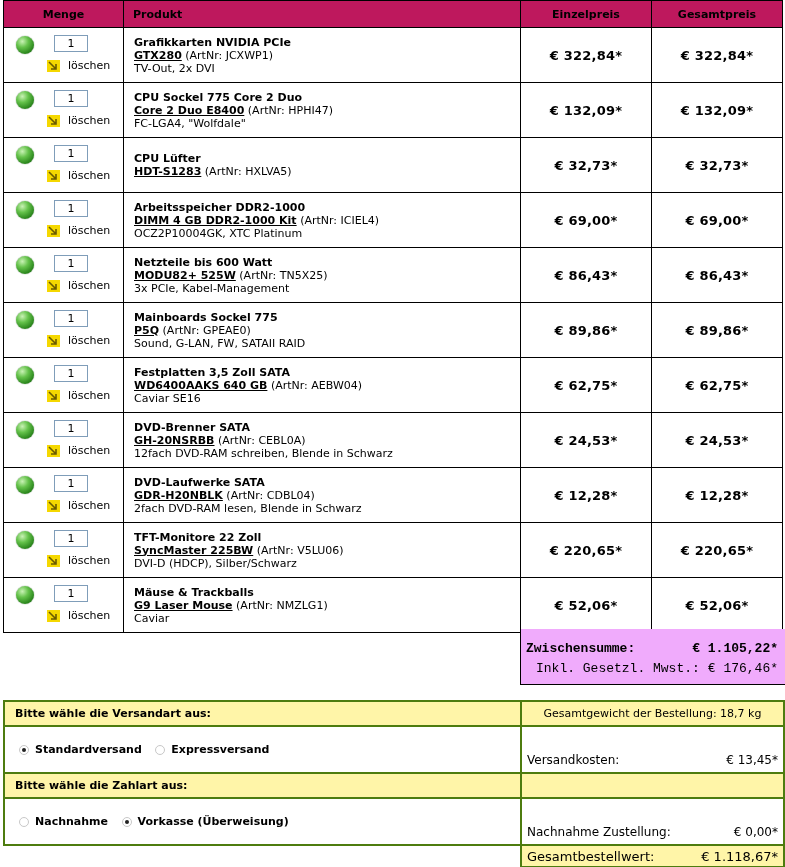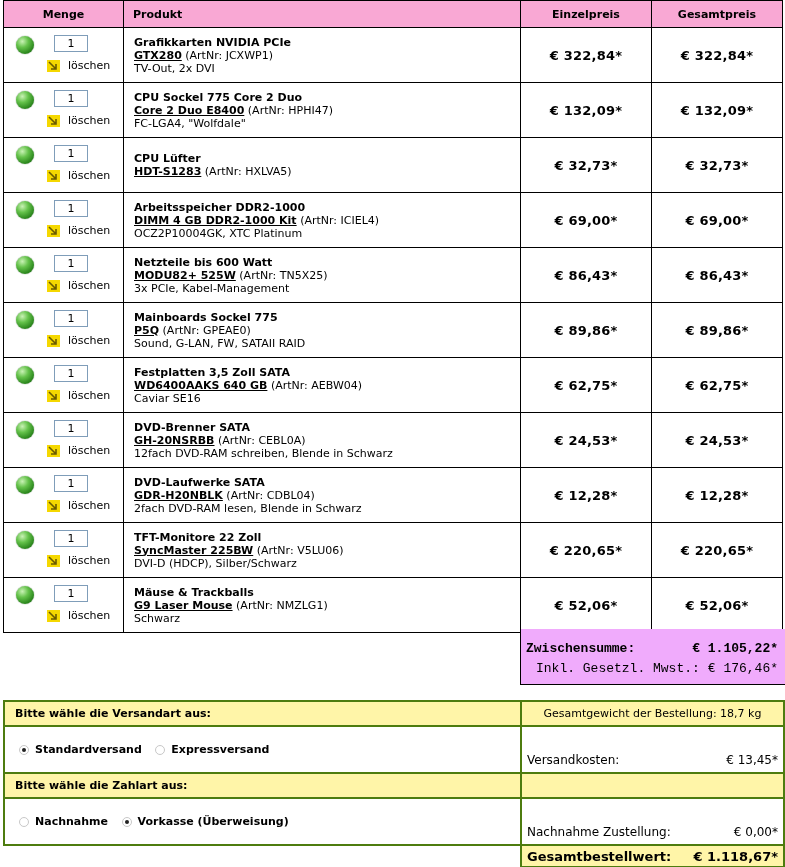--- a/index.html
+++ b/index.html
@@ -1,20 +1,20 @@
 <!DOCTYPE html>
 <html><head>
 <meta charset="utf-8">
 <style>
   html, body { margin:0; padding:0; background:#ffffff; }
   body { width:785px; height:867px; position:relative; overflow:hidden;
          font-family:"DejaVu Sans", sans-serif; font-size:11px; color:#000; }
   .cart { position:absolute; left:3px; top:0; border-collapse:collapse; table-layout:fixed; }
   .cart td, .cart th { border:1px solid #000; padding:0; vertical-align:middle; }
-  .cart th { background:#f9a8d4; height:26px; font-size:11px; font-weight:bold; }
+  .cart th { background:#be185d; height:26px; font-size:11px; font-weight:bold; }
   .cart tr.item td { height:54px; }
   .th-left { text-align:left; padding-left:9px !important; }
   .qty-cell { position:relative; }
   .led { position:absolute; left:12px; top:8px; width:18px; height:18px; border-radius:50%;
          background:radial-gradient(circle at 35% 30%, #c9f2b5 0%, #64c24a 35%, #2e8a1f 70%, #175c10 100%);
          box-shadow:0 0 1px #1a4a12; }
   .qty { position:absolute; left:50px; top:7px; width:34px; height:17px; border:1px solid #7f9db9;
          background:#fff; font-size:11px; text-align:center; padding:0; box-sizing:border-box;
          font-family:"DejaVu Sans", sans-serif; }
   .del-icon { position:absolute; left:43px; top:32px; width:13px; height:12px; }
@@ -33,21 +33,21 @@
   .ship td { border:2px solid #4d7c0f; padding:0; font-size:11px; }
   .yhead { background:#fff5a8; height:23px; font-weight:bold; padding-left:10px !important; }
   .radio-row { height:47px; }
   .radio { display:inline-block; width:10px; height:10px; border-radius:50%; border:1px solid #c8c8c8;
            background:#fff; vertical-align:middle; position:relative; margin-right:6px; box-sizing:border-box; }
   .radio.on::after { content:""; position:absolute; left:2px; top:2px; width:4px; height:4px; border-radius:50%; background:#222; }
   .opt { font-weight:bold; margin-right:10px; }
   .rc { position:relative; }
   .rc .lab { position:absolute; left:5px; bottom:5px; font-size:12px; }
   .rc .v { position:absolute; right:5px; bottom:5px; font-size:12px; }
-  .total td { height:20px; background:#fff5a8; font-weight:bold; font-size:13px; position:relative;margin-top:20px; }
+  .total td { height:20px; background:#fff5a8; font-weight:normal; font-size:13px; position:relative;margin-top:20px; }
 </style>
 </head>
 <body>
 
 <table class="cart">
   <colgroup>
       <col style="width:120px">
       <col style="width:397px">
       <col style="width:131px">
       <col style="width:131px">
@@ -257,21 +257,21 @@
       <input class="qty" type="text" value="1" style="">
       <svg class="del-icon" viewBox="0 0 13 12">
         <rect x="0" y="0" width="13" height="12" fill="#f5d800"></rect>
         <path d="M2 2 L9 9 M9 4 L9 9 L4 9" stroke="#6a5a00" stroke-width="1.6" fill="none"></path>
       </svg>
       <span class="del-label">löschen</span>
     </td>
     <td class="prod">
       <div class="cat">Mäuse &amp; Trackballs</div>
       <div><span class="name">G9 Laser Mouse</span> <span>(ArtNr: NMZLG1)</span></div>
-      <div>Schwarz</div>
+      <div>Caviar</div>
     </td>
     <td class="price">€ 52,06*</td>
     <td class="price">€ 52,06*</td>
   </tr>
 </tbody>
 </table>
 
 <div class="sum-box">
   <div class="sum-row1">
     <span>Zwischensumme:</span>

